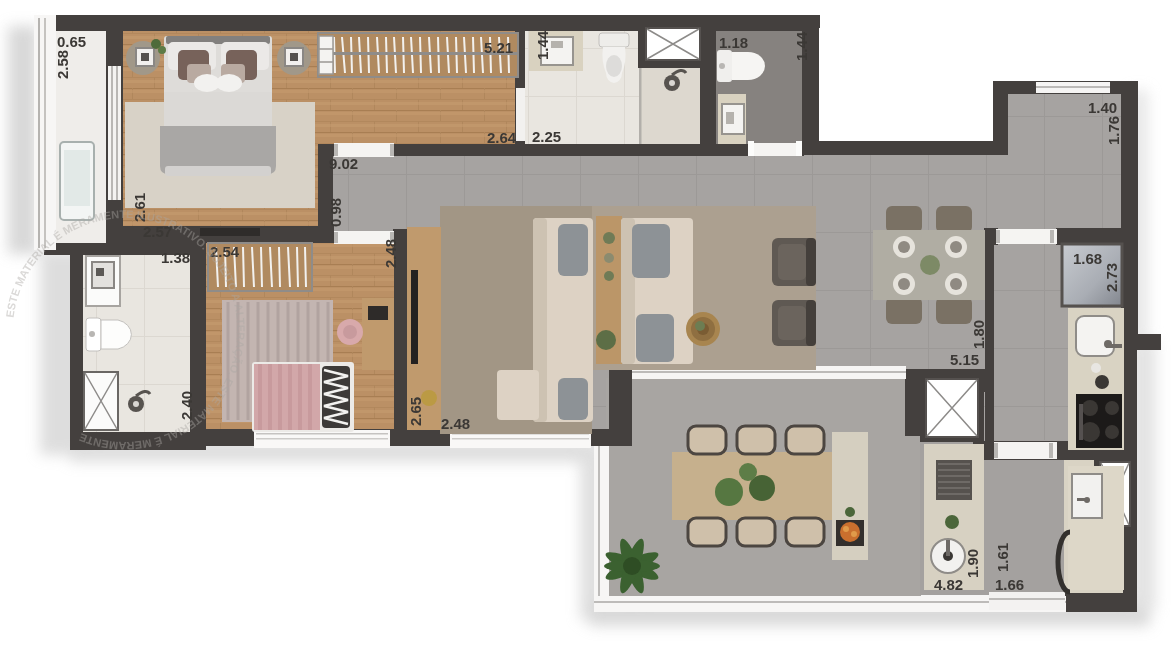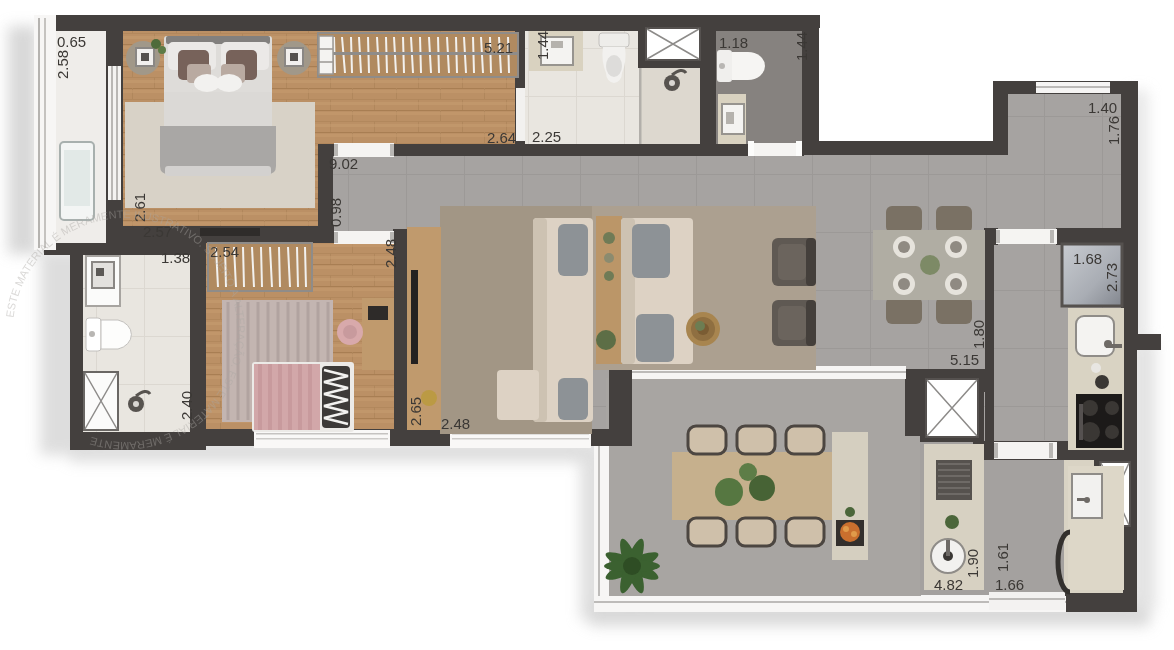--- a/index.html
+++ b/index.html
@@ -1,17 +1,17 @@
 <!DOCTYPE html>
 <html><head>
 <meta charset="utf-8">
 <style>
   html,body{margin:0;padding:0;background:#ffffff;}
   #page{width:1174px;height:650px;position:relative;overflow:hidden;background:#ec4899;
-        font-family:"Liberation Sans", sans-serif;}
+        font-family:"Liberation Sans", sans-serif;font-weight:bold;}
 </style>
 </head>
 <body>
 <div id="page">
 <svg width="1174" height="650" viewBox="0 0 1174 650">
 <defs>
   <filter id="blur8" x="-20%" y="-20%" width="140%" height="140%">
           <feGaussianBlur stdDeviation="7"></feGaussianBlur>
         </filter>
   <filter id="blur4" x="-20%" y="-20%" width="140%" height="140%">

